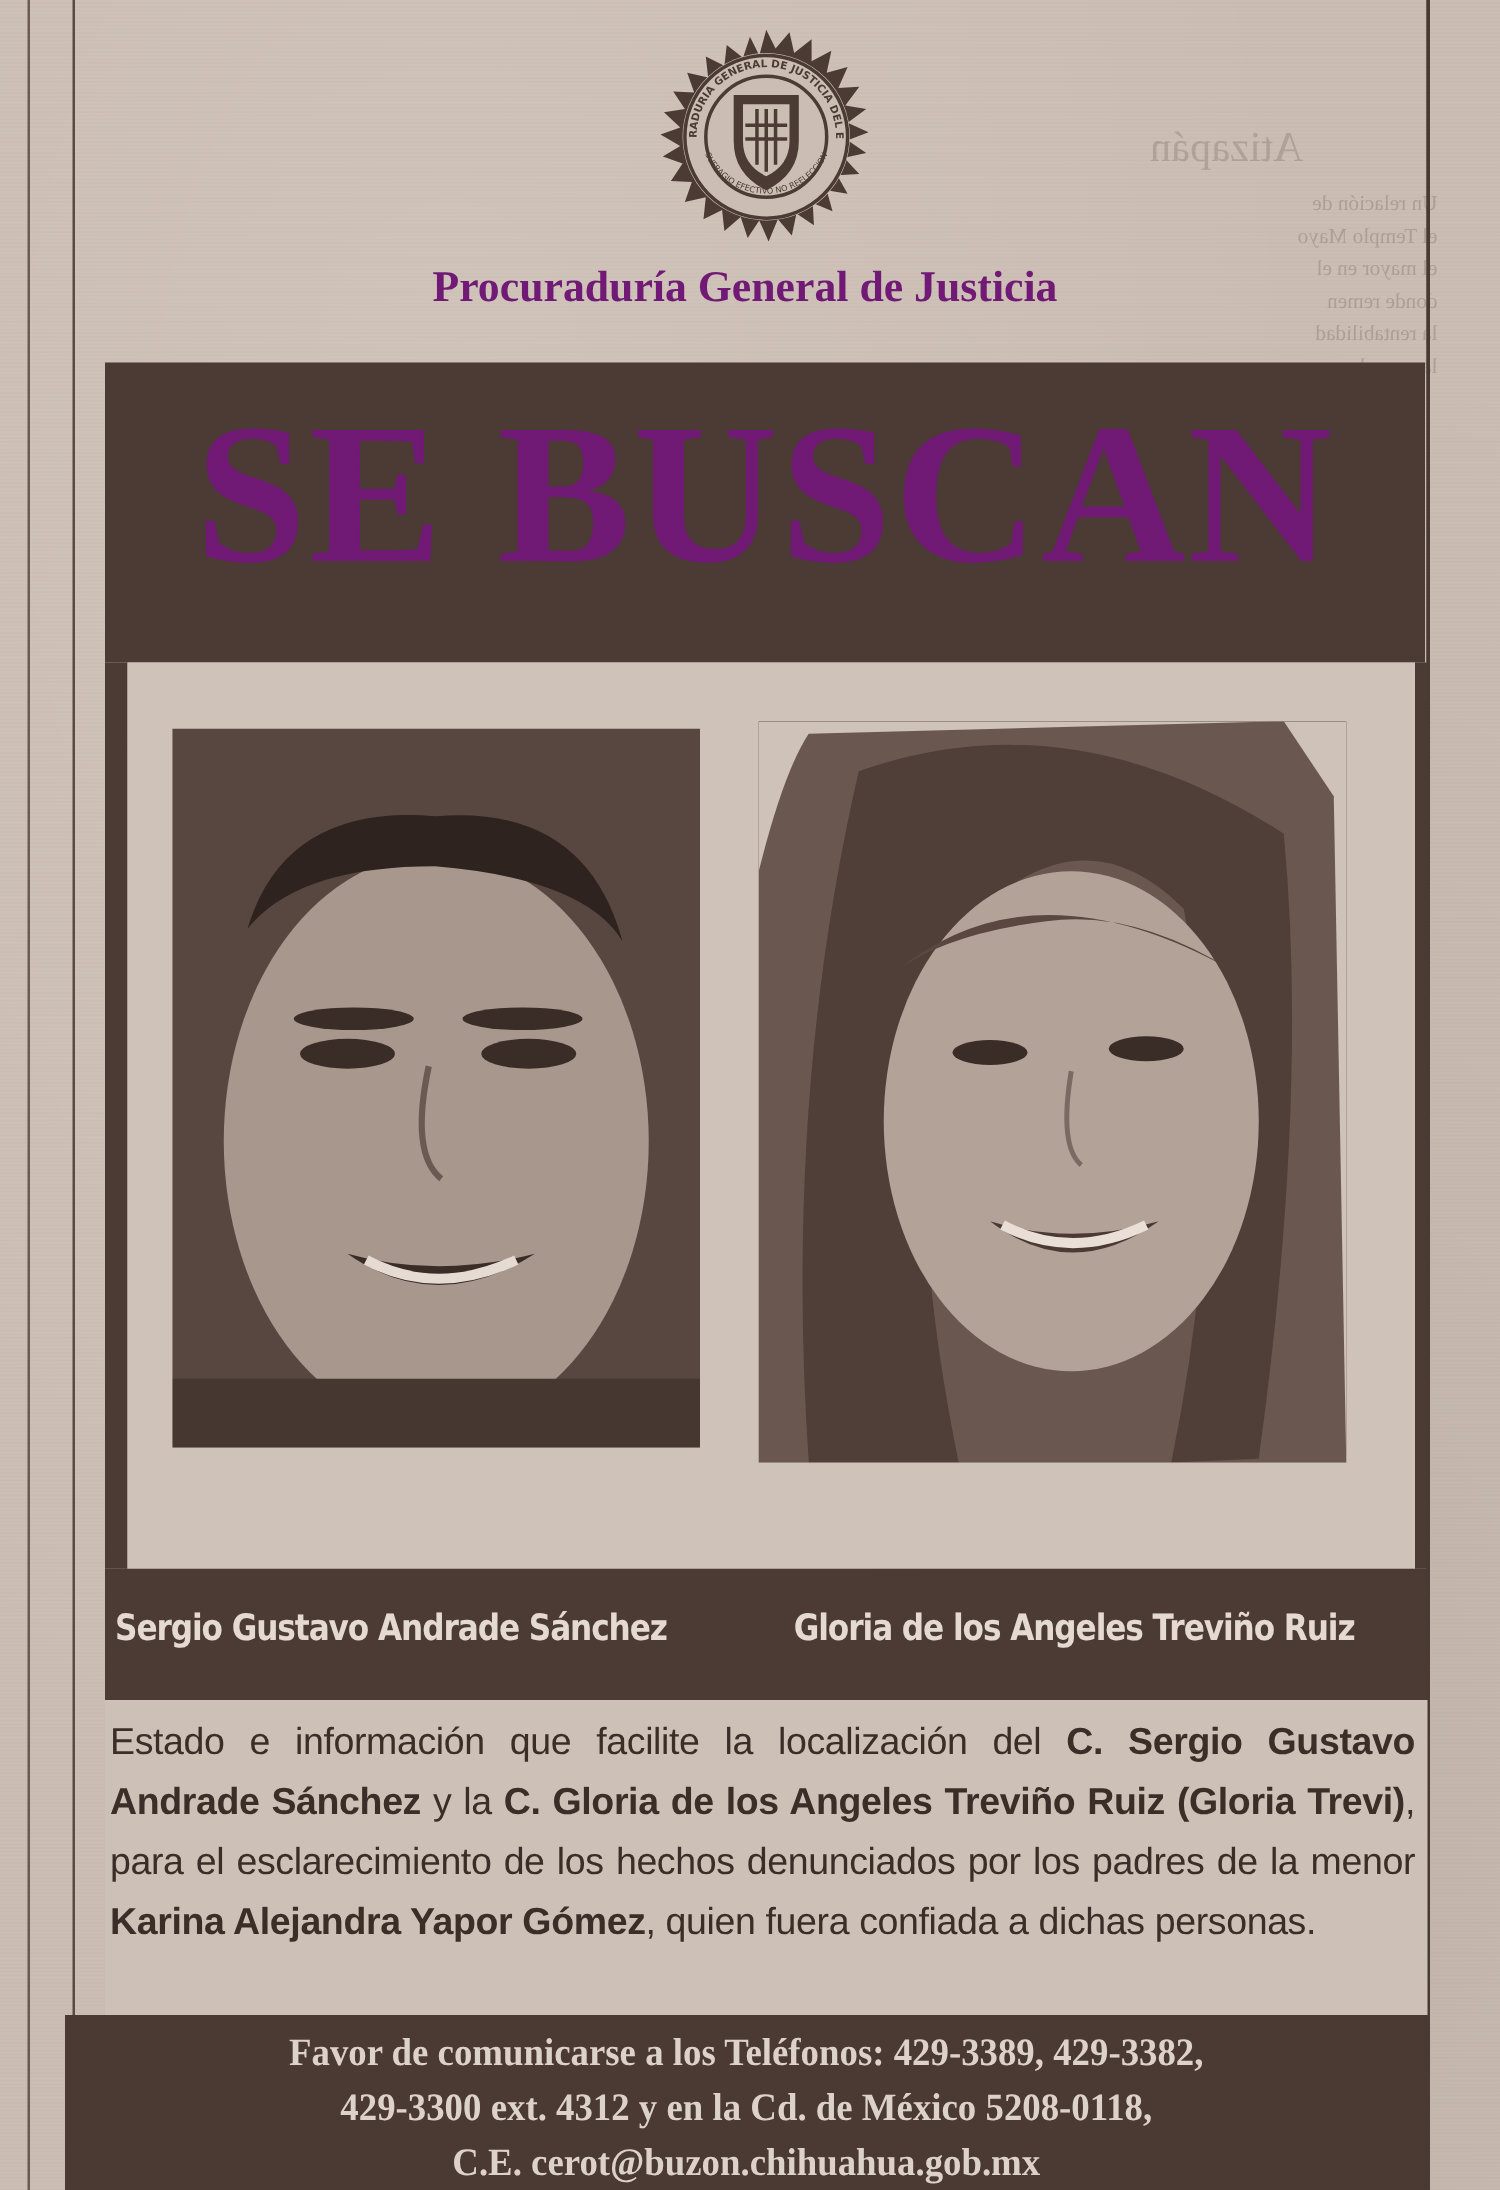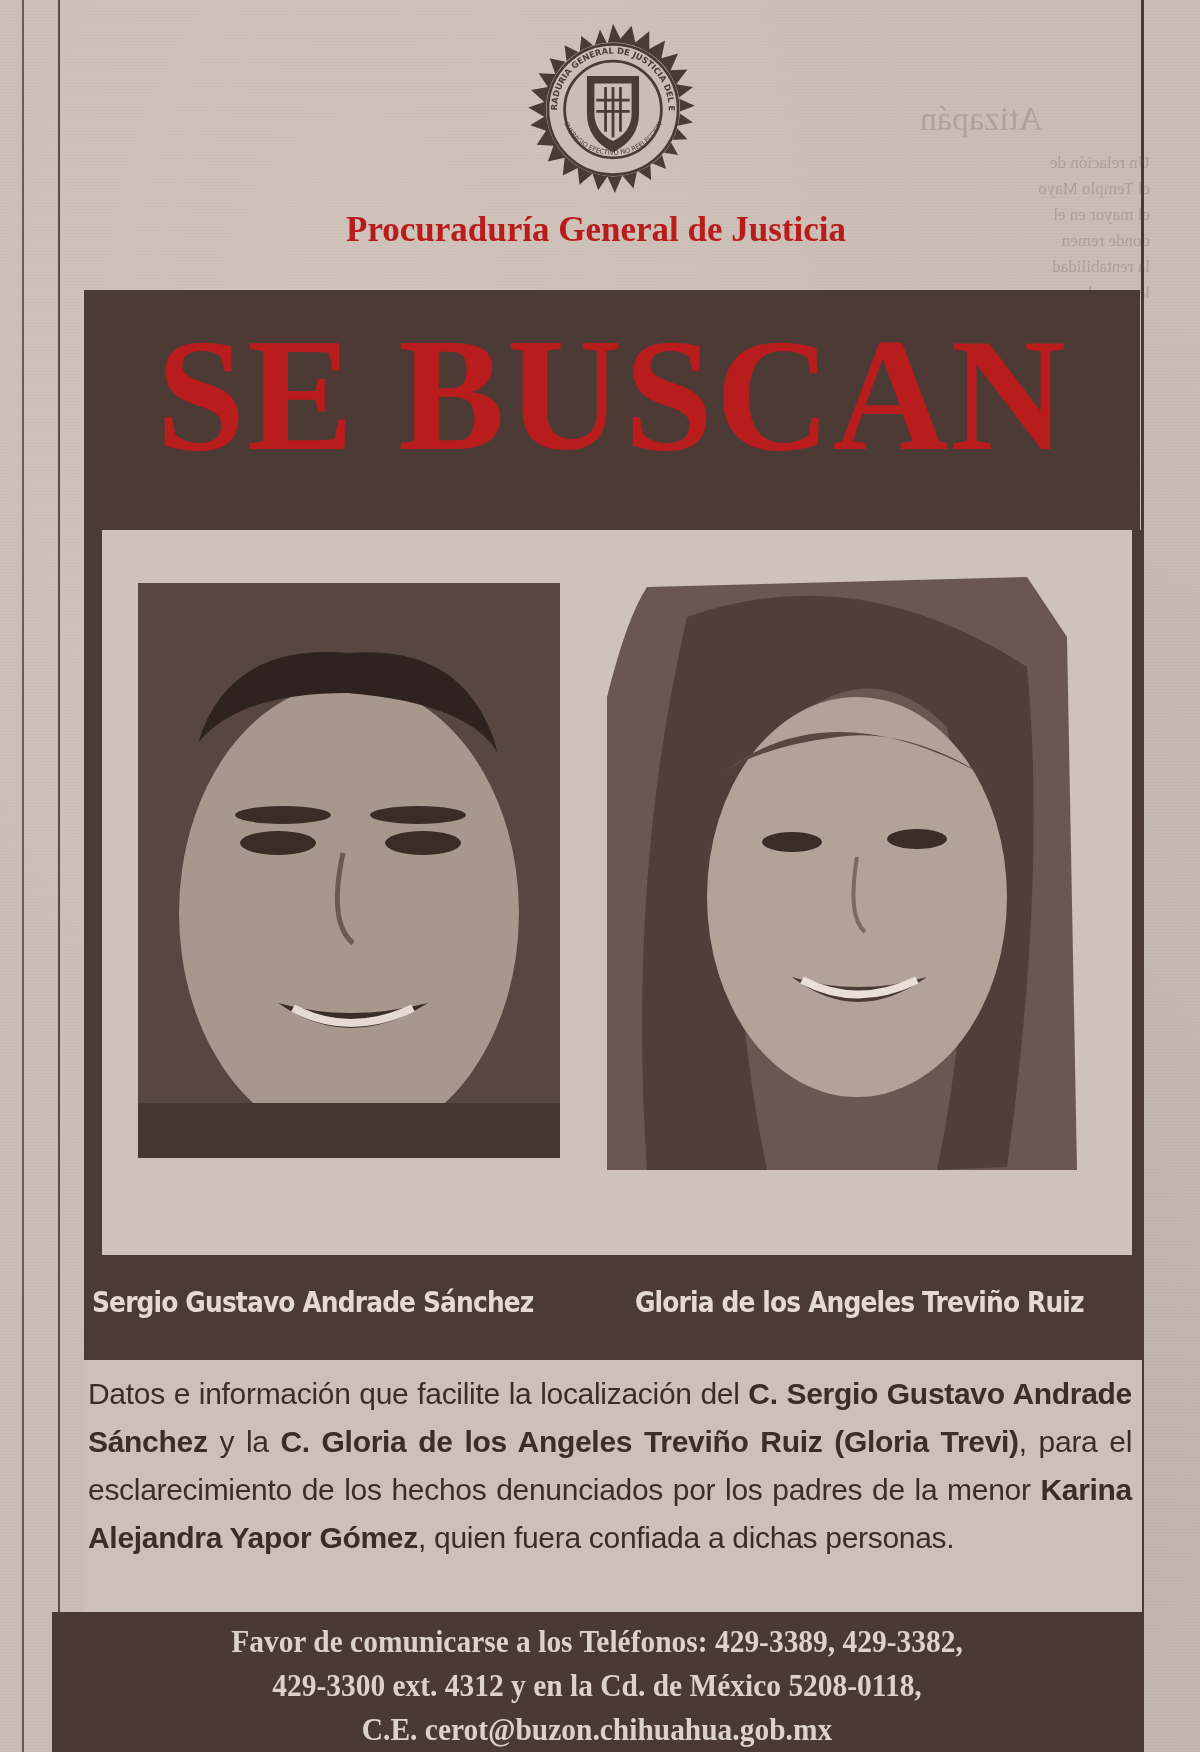--- a/index.html
+++ b/index.html
@@ -11,24 +11,24 @@
       radial-gradient(ellipse at 80% 80%, rgba(0,0,0,0.05), transparent 60%),
       repeating-linear-gradient(0deg, rgba(0,0,0,0.015) 0 1px, transparent 1px 3px);
   }
   .margin-line{position:absolute;left:22px;top:0;width:2px;height:1752px;background:#6a5a52;}
   .frame{position:absolute;left:58px;top:0;width:1086px;height:1752px;border-left:2px solid #5a4a43;border-right:3px solid #4a3a33;box-sizing:border-box;}
   
   .ghost{position:absolute;left:920px;top:110px;width:230px;color:rgba(70,55,48,0.22);font-size:17px;line-height:26px;transform:scaleX(-1);white-space:pre;}
   .ghost-title{position:absolute;left:920px;top:100px;font-size:34px;color:rgba(70,55,48,0.2);transform:scaleX(-1);}
   
   .logo{position:absolute;left:520px;top:22px;width:186px;height:186px;}
-  .header{position:absolute;left:0;width:1200px;text-align:center;top:210px;font-weight:bold;font-size:35px;line-height:40px;color:#b91c1c;}
+  .header{position:absolute;left:0;width:1200px;text-align:center;top:210px;font-weight:bold;font-size:35px;line-height:40px;color:#701a75;}
   .header .l1{position:relative;left:-4px;}
   .band-top{position:absolute;left:84px;top:290px;width:1056px;height:240px;background:#4b3b34;}
-  .headline{position:absolute;left:84px;top:300px;width:1056px;text-align:center;font-size:160px;line-height:190px;color:#b91c1c;font-weight:bold;letter-spacing:2px;}
+  .headline{position:absolute;left:84px;top:300px;width:1056px;text-align:center;font-size:160px;line-height:190px;color:#701a75;font-weight:bold;letter-spacing:2px;}
   .band-side-l{position:absolute;left:84px;top:530px;width:18px;height:725px;background:#4b3b34;}
   .band-side-r{position:absolute;left:1132px;top:530px;width:10px;height:725px;background:#4b3b34;}
   .photo-panel{position:absolute;left:102px;top:530px;width:1030px;height:725px;background:#cfc2b8;}
   .photo{position:absolute;background:#5a4a42;overflow:hidden;}
   .photo1{left:138px;top:583px;width:422px;height:575px;}
   .photo2{left:607px;top:577px;width:470px;height:593px;border-radius:0 0 0 0;}
   .names-band{position:absolute;left:84px;top:1255px;width:1058px;height:105px;background:#4b3b34;}
   .name{position:absolute;top:1285px;font-family:"DejaVu Sans",sans-serif;font-size:29px;font-weight:bold;color:#e5dad2;letter-spacing:-1px;transform:scaleX(0.86);transform-origin:left top;white-space:nowrap;}
   .name1{left:92px;}
   .name2{left:635px;}
@@ -123,20 +123,20 @@
     <path d="M185,400 Q250,450 320,400 Q250,420 185,400Z" fill="#4a3a33"></path>
     <path d="M195,403 Q250,432 310,403" stroke="#e9dfd7" stroke-width="8" fill="none"></path>
   </svg>
 </div>
 
 <div class="names-band"></div>
 <div class="name name1">Sergio Gustavo Andrade Sánchez</div>
 <div class="name name2">Gloria de los Angeles Treviño Ruiz</div>
 
 <div class="para"></div>
-<div class="para-text"><span>Datos e información que facilite la localización del </span><b>C. Sergio Gustavo Andrade Sánchez</b><span> y la </span><b>C. Gloria de los Angeles Treviño Ruiz (Gloria Trevi)</b><span>, para el esclarecimiento de los hechos denunciados por los padres de la menor </span><b>Karina Alejandra Yapor Gómez</b><span>, quien fuera confiada a dichas personas.</span></div>
+<div class="para-text"><span>Estado e información que facilite la localización del </span><b>C. Sergio Gustavo Andrade Sánchez</b><span> y la </span><b>C. Gloria de los Angeles Treviño Ruiz (Gloria Trevi)</b><span>, para el esclarecimiento de los hechos denunciados por los padres de la menor </span><b>Karina Alejandra Yapor Gómez</b><span>, quien fuera confiada a dichas personas.</span></div>
 
 <div class="footer"></div>
 <div class="footer-text">
   <div>Favor de comunicarse a los Teléfonos: 429-3389, 429-3382,</div>
   <div>429-3300 ext. 4312 y en la Cd. de México 5208-0118,</div>
   <div>C.E. cerot@buzon.chihuahua.gob.mx</div>
 </div>
 
 </body></html>

